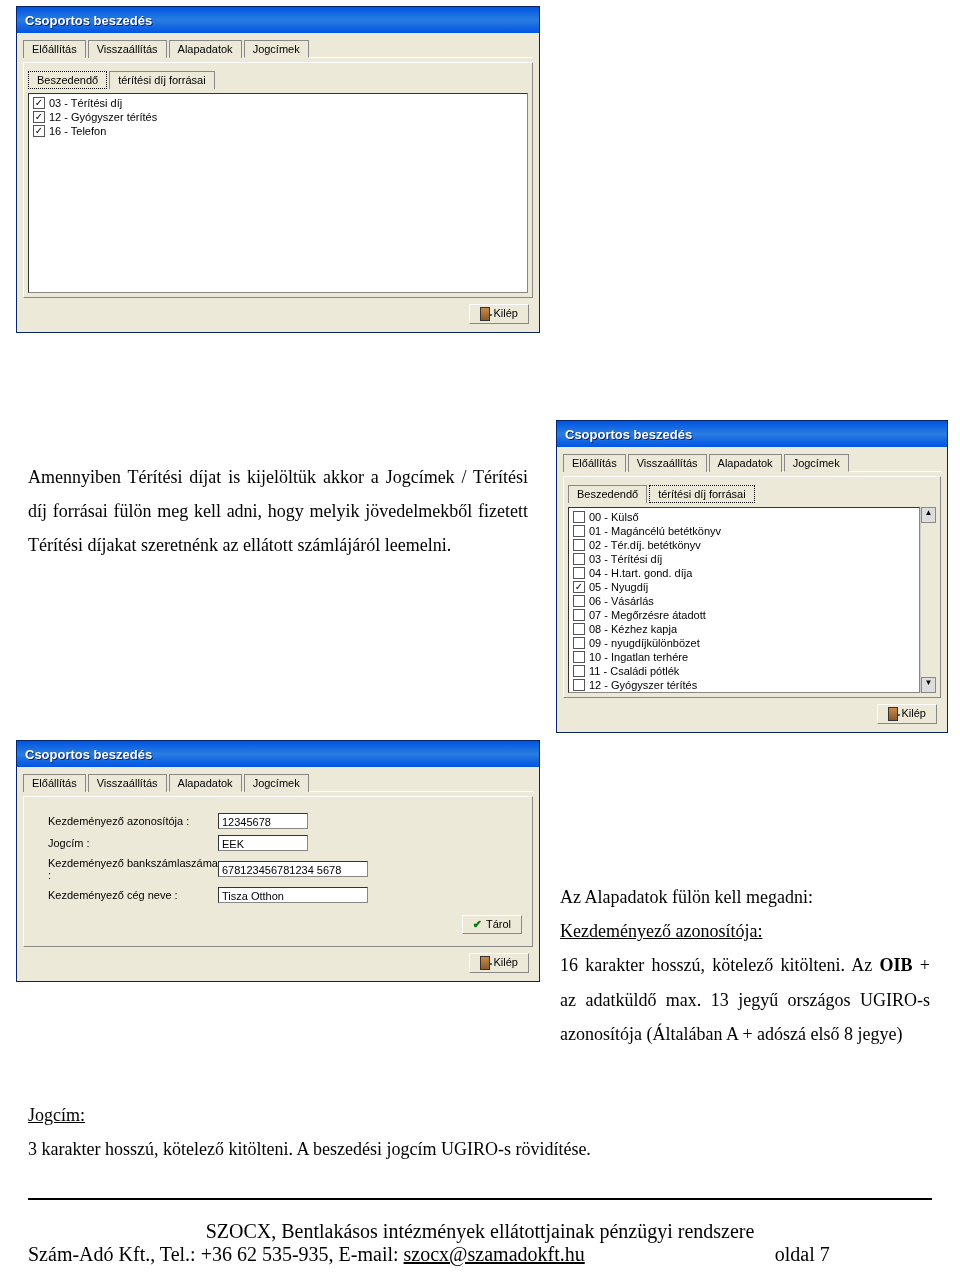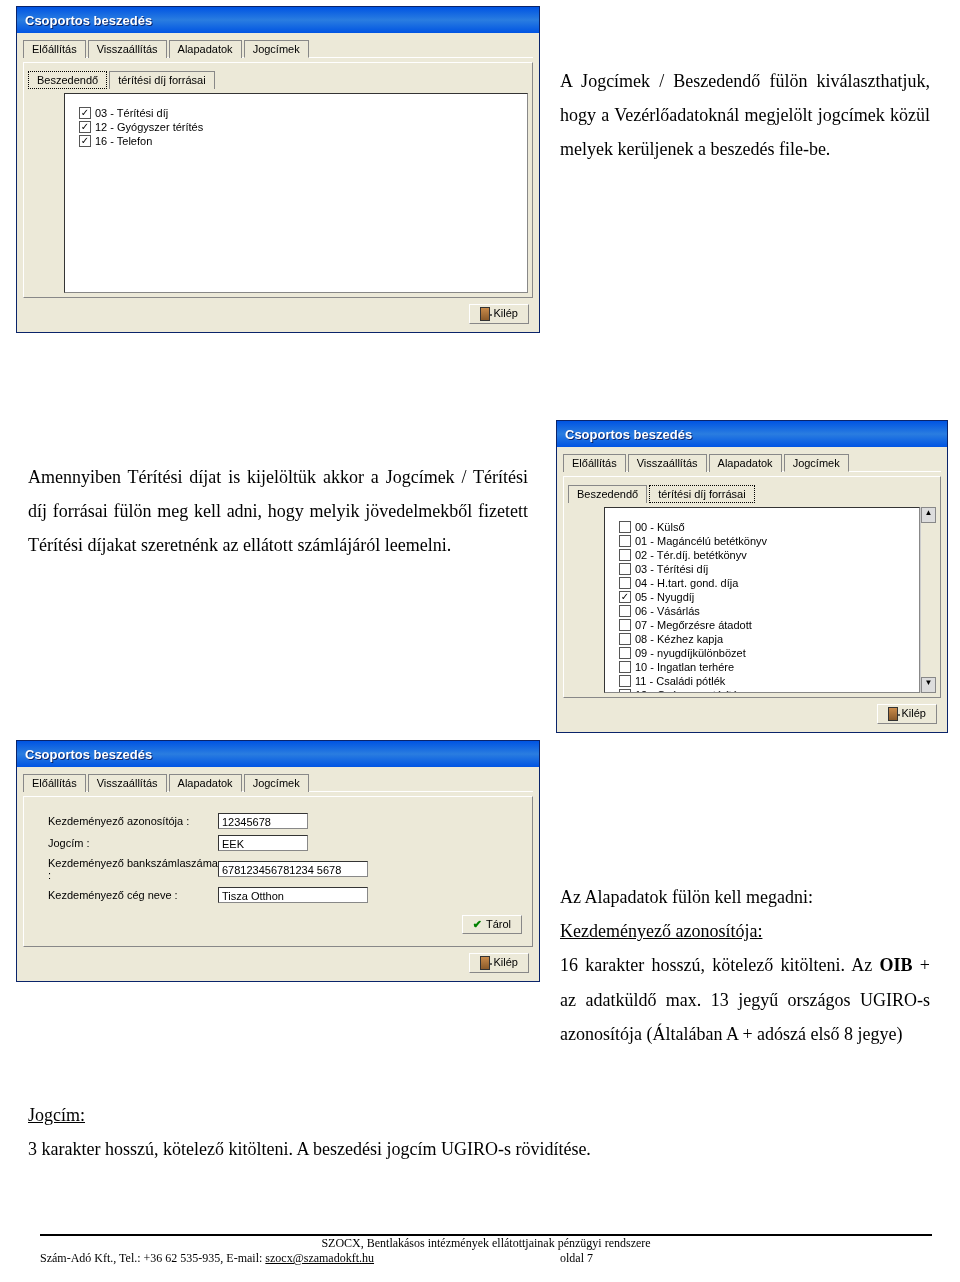--- a/index.html
+++ b/index.html
@@ -70,24 +70,23 @@
   .panel {
     background: #ece9d8;
     border: 1px solid #fff;
     border-right-color: #888;
     border-bottom-color: #888;
     padding: 4px;
   }
   .listbox {
     background: #fff;
     border: 1px inset #888;
-    padding: 12px;
+    padding: 2px;
     font-size: 11px;
     overflow: hidden;
-    margin-left: 36px;
   }
   .listrow { display: flex; align-items: center; padding: 0 2px; line-height: 14px; }
   .chk {
     width: 12px; height: 12px; border: 1px solid #555; background: #fff;
     margin-right: 4px; display: inline-flex; align-items: center; justify-content: center;
     font-size: 10px;
   }
   .chk.checked::after { content: "✓"; font-size: 10px; line-height: 10px; }
   .btn {
     background: #ece9d8;
@@ -113,25 +112,25 @@
     height: 16px; line-height: 14px;
   }
   .bodytext {
     font-family: "Times New Roman", serif;
     font-size: 18px;
     line-height: 1.9;
     text-align: justify;
   }
   .footer {
     position: absolute;
-    left: 40px; right: 28px; bottom: 16px;
+    left: 28px; right: 28px; bottom: 16px;
     border-top: 2px solid #000;
-    padding-top: 0;
+    padding-top: 20px;
     font-family: "Times New Roman", serif;
-    font-size: 12px;
+    font-size: 20px;
     text-align: center;
   }
   .footer .line2 { text-align: left; }
   .link { color: #000000; text-decoration: underline; }
   .icon-door { display:inline-block; width:10px; height:14px; background: linear-gradient(#c88a4a,#8a5a2a); border:1px solid #333; position:relative; }
   .icon-door::after{content:"";position:absolute;right:-3px;top:6px;width:2px;height:2px;background:#333;border-radius:50%;}
   .icon-check { color:#008000; font-weight:bold; }
   .underlined { text-decoration: underline; }
   .para { position: absolute; }
 </style>
@@ -173,21 +172,20 @@
       </div>
       <div class="btnrow">
         <button class="btn">
             <span class="icon-door"></span>
             <span>Kilép</span>
           </button>
       </div>
     </div>
   </div>
 
-  <div class="para bodytext" style="left:560px; top:64px; width:370px;">A Jogcímek / Beszedendő fülön kiválaszthatjuk, hogy a Vezérlőadatoknál megjelölt jogcímek közül melyek kerüljenek a beszedés file-be.</div>
 
   <div class="para bodytext" style="left:28px; top:460px; width:500px;">Amennyiben Térítési díjat is kijelöltük akkor a Jogcímek / Térítési díj forrásai fülön meg kell adni, hogy melyik jövedelmekből fizetett Térítési díjakat szeretnénk az ellátott számlájáról leemelni.</div>
 
   <div class="window" style="left:556px; top:420px; width:392px;">
     <div class="titlebar">
         <span>Csoportos beszedés</span>
       </div>
     <div class="winbody">
       <div class="tabs">
         <div class="tab">Előállítás</div>

